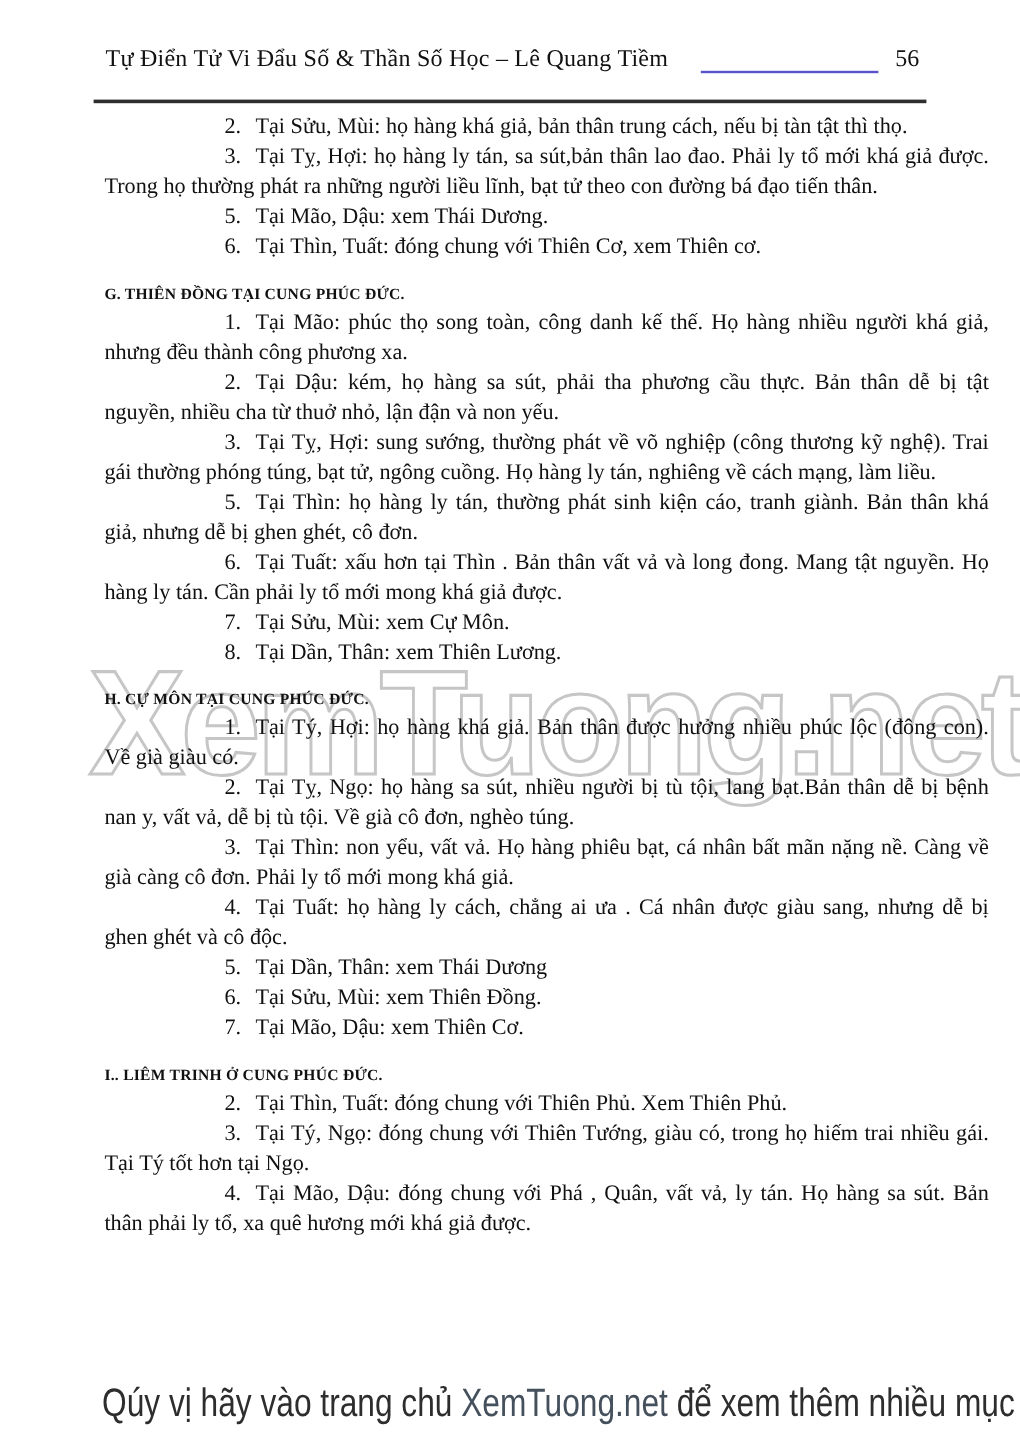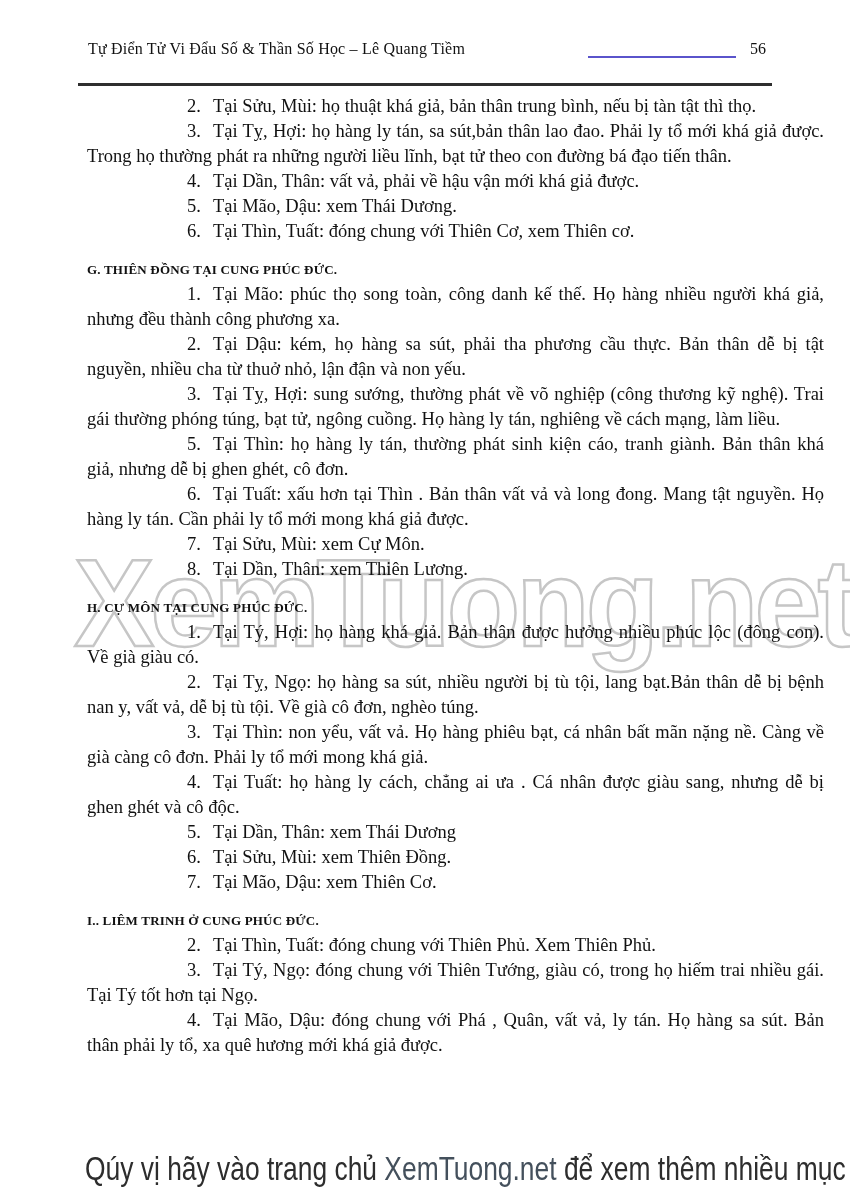--- a/index.html
+++ b/index.html
@@ -11,21 +11,21 @@
   .watermark {
     position:absolute; top:532px; left:74px; z-index:0;
     font-family:"Liberation Sans", sans-serif; font-weight:700;
     font-size:124px; letter-spacing:-4px; white-space:nowrap;
     color:#ffffff; -webkit-text-stroke:2.5px #c6c6c6;
     text-shadow:0 0 1px #d9d9d9;
     transform:scaleX(0.97); transform-origin:left top;
   }
   .header {
     position:absolute; top:38px; left:88px; right:84px;
-    display:flex; align-items:flex-end; font-size:16px; z-index:2;
+    display:flex; align-items:flex-end; font-size:20px; z-index:2;
   }
   .title { flex:0 0 auto; letter-spacing:0.2px; }
   .hspacer { flex:1 1 auto; }
   .blue-underline {
     width:148px; height:18px; margin-right:14px;
     border-bottom:2px solid #5a54cb;
   }
   .rule {
     position:absolute; top:83px; left:78px; width:694px; height:3px;
     background:#2e2e2e; z-index:2;
@@ -59,23 +59,22 @@
     <span class="title">Tự Điển Tử Vi Đẩu Số &amp; Thần Số Học – Lê Quang Tiềm</span>
     <span class="hspacer"></span>
     <span class="blue-underline"></span>
     <span class="pagenum">56</span>
   </div>
 
   <div class="rule"></div>
 
   <div class="content">
 
-    <p class="item"><span class="num">2.</span><span>Tại Sửu, Mùi: họ thuật khá giả, bản thân trung bình, nếu bị tàn tật thì thọ.</span></p>
+    <p class="item"><span class="num">2.</span><span>Tại Sửu, Mùi: họ hàng khá giả, bản thân trung cách, nếu bị tàn tật thì thọ.</span></p>
     <p class="item"><span class="num">3.</span><span>Tại Tỵ, Hợi: họ hàng ly tán, sa sút,bản thân lao đao. Phải ly tổ mới khá giả được. Trong họ thường phát ra những người liều lĩnh, bạt tử theo con đường bá đạo tiến thân.</span></p>
-    <p class="item"><span class="num">4.</span><span>Tại Dần, Thân: vất vả, phải về hậu vận mới khá giả được.</span></p>
     <p class="item"><span class="num">5.</span><span>Tại Mão, Dậu: xem Thái Dương.</span></p>
     <p class="item"><span class="num">6.</span><span>Tại Thìn, Tuất: đóng chung với Thiên Cơ, xem Thiên cơ.</span></p>
 
     <h2 class="sec">G. THIÊN ĐỒNG TẠI CUNG PHÚC ĐỨC.</h2>
     <p class="item"><span class="num">1.</span><span>Tại Mão: phúc thọ song toàn, công danh kế thế. Họ hàng nhiều người khá giả, nhưng đều thành công phương xa.</span></p>
     <p class="item"><span class="num">2.</span><span>Tại Dậu: kém, họ hàng sa sút, phải tha phương cầu thực. Bản thân dễ bị tật nguyền, nhiều cha từ thuở nhỏ, lận đận và non yếu.</span></p>
     <p class="item"><span class="num">3.</span><span>Tại Tỵ, Hợi: sung sướng, thường phát về võ nghiệp (công thương kỹ nghệ). Trai gái thường phóng túng, bạt tử, ngông cuồng. Họ hàng ly tán, nghiêng về cách mạng, làm liều.</span></p>
     <p class="item"><span class="num">5.</span><span>Tại Thìn: họ hàng ly tán, thường phát sinh kiện cáo, tranh giành. Bản thân khá giả, nhưng dễ bị ghen ghét, cô đơn.</span></p>
     <p class="item"><span class="num">6.</span><span>Tại Tuất: xấu hơn tại Thìn . Bản thân vất vả và long đong. Mang tật nguyền. Họ hàng ly tán. Cần phải ly tổ mới mong khá giả được.</span></p>
     <p class="item"><span class="num">7.</span><span>Tại Sửu, Mùi: xem Cự Môn.</span></p>

